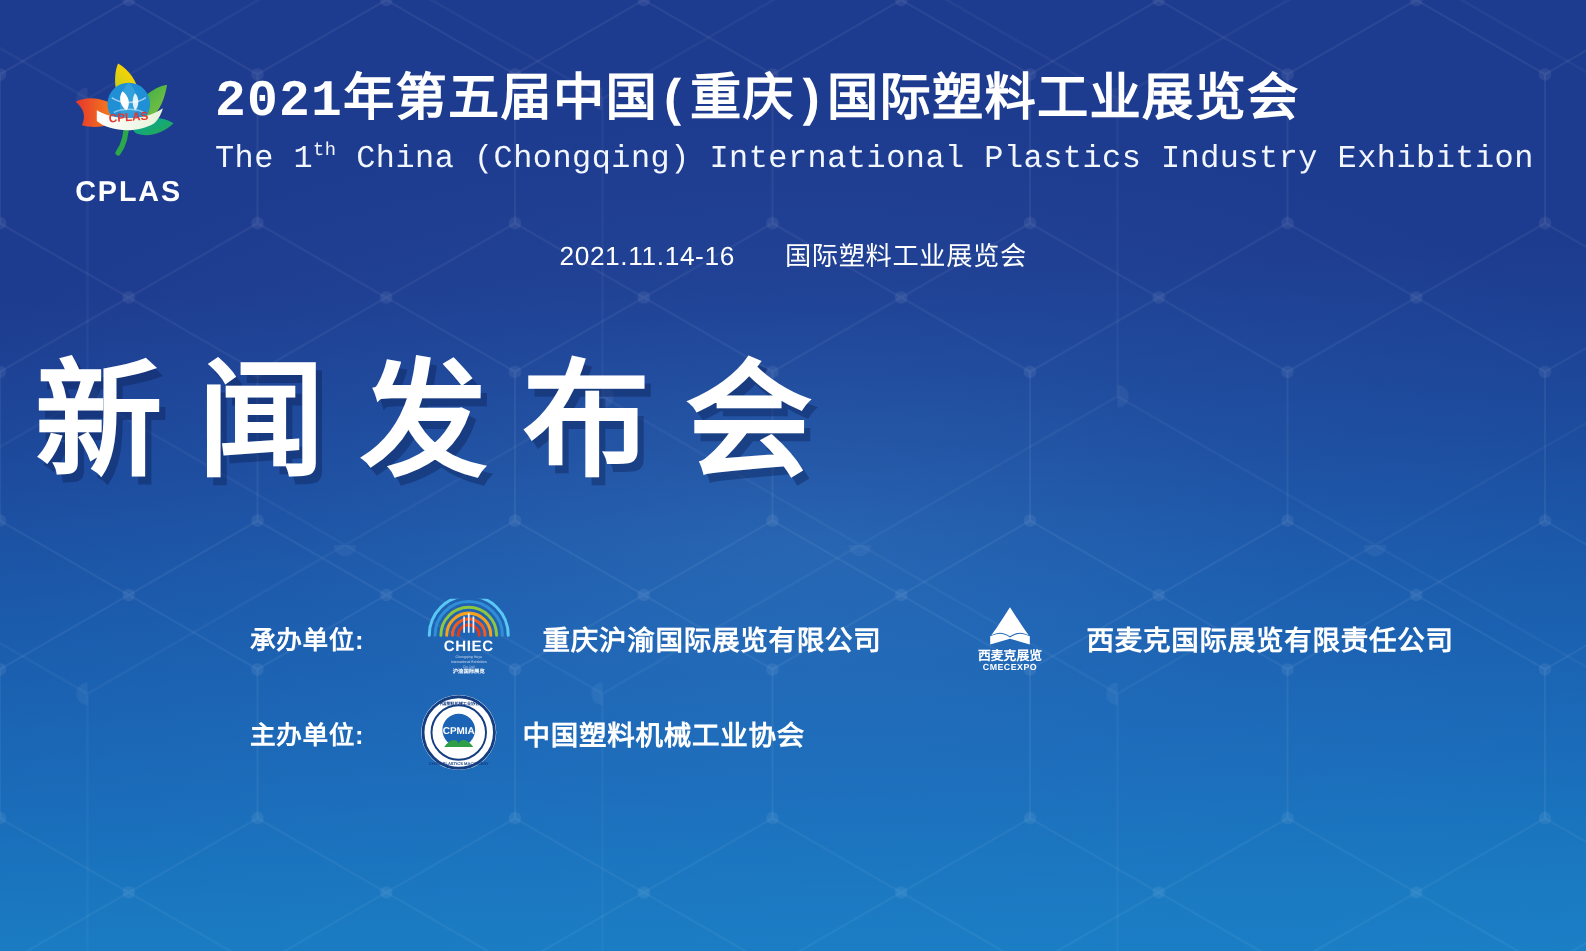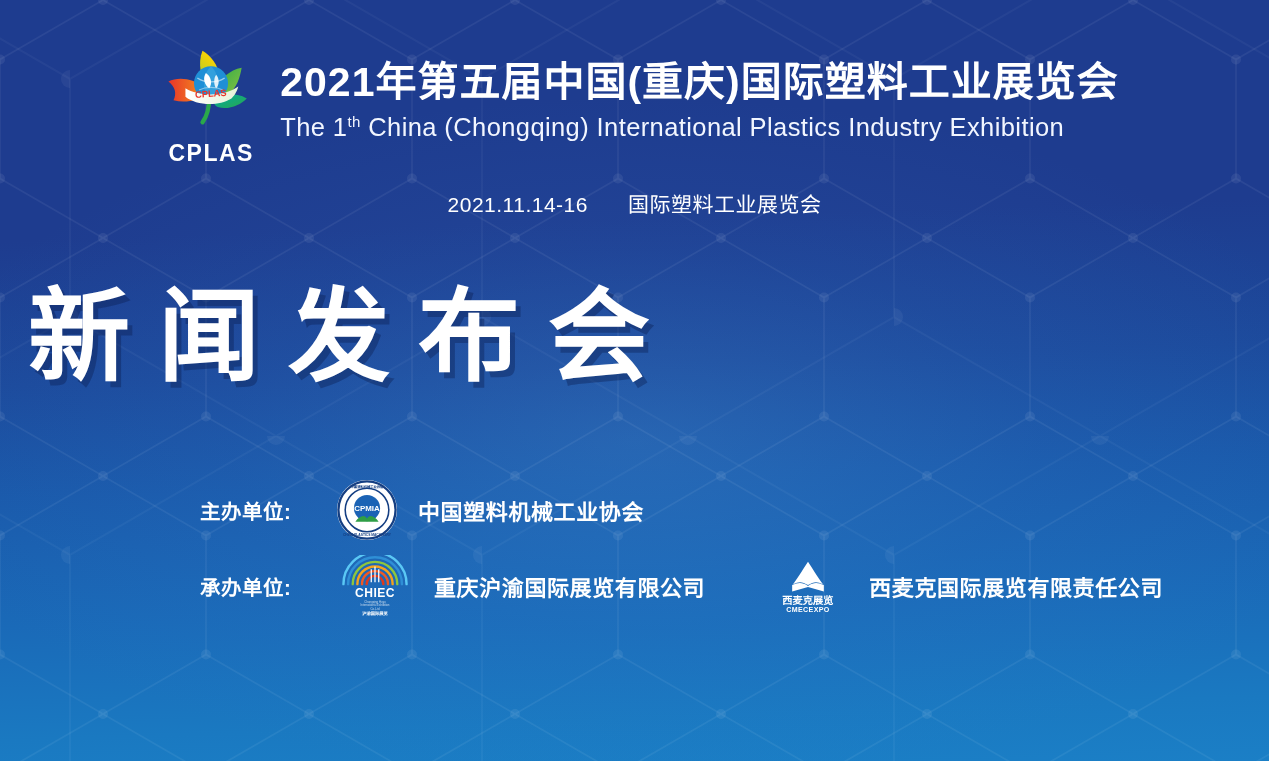--- a/index.html
+++ b/index.html
@@ -64,21 +64,21 @@
     align-items: center;
   }
   .brand-mark { width: 104px; height: 92px; display: block; }
   .brand-word {
     color: #ffffff;
     font-size: 23px;
     font-weight: bold;
     letter-spacing: 1.5px;
     margin-top: 4px;
   }
-  .titles { padding-top: 14px; }
+  .titles { padding-top: 14px; font-family: Liberation Mono, monospace; }
   .title-cn {
     color: #ffffff;
     font-size: 41px;
     font-weight: bold;
     letter-spacing: 1px;
     line-height: 1.18;
     white-space: nowrap;
   }
   .title-en {
     color: #f2f6ff;
@@ -258,42 +258,20 @@
 
   <div class="meta">
     <span>2021.11.14-16</span><span class="venue">国际塑料工业展览会</span>
   </div>
 
   <div class="headline">新闻发布会</div>
 
   <div class="orgs">
 
     <div class="org-row">
-      <div class="org-label">主办单位:</div>
-
-      <div class="org-entry">
-        <div class="logo-box">
-          <svg class="logo-cpmia" viewBox="0 0 64 64" aria-hidden="true">
-            <circle cx="32" cy="32" r="31" fill="#ffffff"></circle>
-            <circle cx="32" cy="32" r="29.5" fill="none" stroke="#143e82" stroke-width="2.4"></circle>
-            <circle cx="32" cy="32" r="22.5" fill="#ffffff" stroke="#143e82" stroke-width="1.6"></circle>
-            <circle cx="32" cy="30" r="13.5" fill="#1b63b5"></circle>
-            <path d="M20 44 C24 38 30 36 32 41 C34 36 40 38 44 44 Z" fill="#2f9e46"></path>
-            <text x="32" y="33" text-anchor="middle" font-family="'Liberation Sans', sans-serif" font-size="8.2" font-weight="bold" fill="#ffffff">CPMIA</text>
-            <g fill="#143e82" font-family="'Liberation Sans', sans-serif" font-size="3.4" font-weight="bold">
-              <text x="32" y="9" text-anchor="middle">中国塑料机械工业协会</text>
-              <text x="32" y="59" text-anchor="middle">CHINA  PLASTICS  MACHINERY</text>
-            </g>
-          </svg>
-        </div>
-        <div class="org-name">中国塑料机械工业协会</div>
-      </div>
-    </div>
-
-    <div class="org-row">
       <div class="org-label">承办单位:</div>
 
       <div class="org-entry">
         <div class="logo-box">
           <svg class="logo-chiec" viewBox="0 0 84 64" aria-hidden="true">
             <g fill="none" stroke-linecap="round">
               <path d="M8 30 A34 34 0 0 1 76 30" stroke="#5ac8f5" stroke-width="2.6"></path>
               <path d="M13 30 A29 29 0 0 1 71 30" stroke="#2f8fd6" stroke-width="2.6"></path>
               <path d="M18 30 A24 24 0 0 1 66 30" stroke="#8dc63f" stroke-width="2.6"></path>
               <path d="M23 30 A19 19 0 0 1 61 30" stroke="#f6a21d" stroke-width="2.6"></path>
@@ -323,14 +301,36 @@
             <path d="M27 31 L27 38 L44 33 L61 38 L61 31 C54 28 50 28 44 32
                      C38 28 34 28 27 31 Z" fill="#ffffff"></path>
             <text x="44" y="51" text-anchor="middle" font-family="'Liberation Sans', sans-serif" font-size="11" font-weight="bold" fill="#ffffff">西麦克展览</text>
             <text x="44" y="60" text-anchor="middle" font-family="'Liberation Sans', sans-serif" font-size="7.6" font-weight="bold" fill="#ffffff" letter-spacing="0.4">CMECEXPO</text>
           </svg>
         </div>
         <div class="org-name">西麦克国际展览有限责任公司</div>
       </div>
     </div>
 
+    <div class="org-row">
+      <div class="org-label">主办单位:</div>
+
+      <div class="org-entry">
+        <div class="logo-box">
+          <svg class="logo-cpmia" viewBox="0 0 64 64" aria-hidden="true">
+            <circle cx="32" cy="32" r="31" fill="#ffffff"></circle>
+            <circle cx="32" cy="32" r="29.5" fill="none" stroke="#143e82" stroke-width="2.4"></circle>
+            <circle cx="32" cy="32" r="22.5" fill="#ffffff" stroke="#143e82" stroke-width="1.6"></circle>
+            <circle cx="32" cy="30" r="13.5" fill="#1b63b5"></circle>
+            <path d="M20 44 C24 38 30 36 32 41 C34 36 40 38 44 44 Z" fill="#2f9e46"></path>
+            <text x="32" y="33" text-anchor="middle" font-family="'Liberation Sans', sans-serif" font-size="8.2" font-weight="bold" fill="#ffffff">CPMIA</text>
+            <g fill="#143e82" font-family="'Liberation Sans', sans-serif" font-size="3.4" font-weight="bold">
+              <text x="32" y="9" text-anchor="middle">中国塑料机械工业协会</text>
+              <text x="32" y="59" text-anchor="middle">CHINA  PLASTICS  MACHINERY</text>
+            </g>
+          </svg>
+        </div>
+        <div class="org-name">中国塑料机械工业协会</div>
+      </div>
+    </div>
+
   </div>
 </div>
 
 </body></html>

